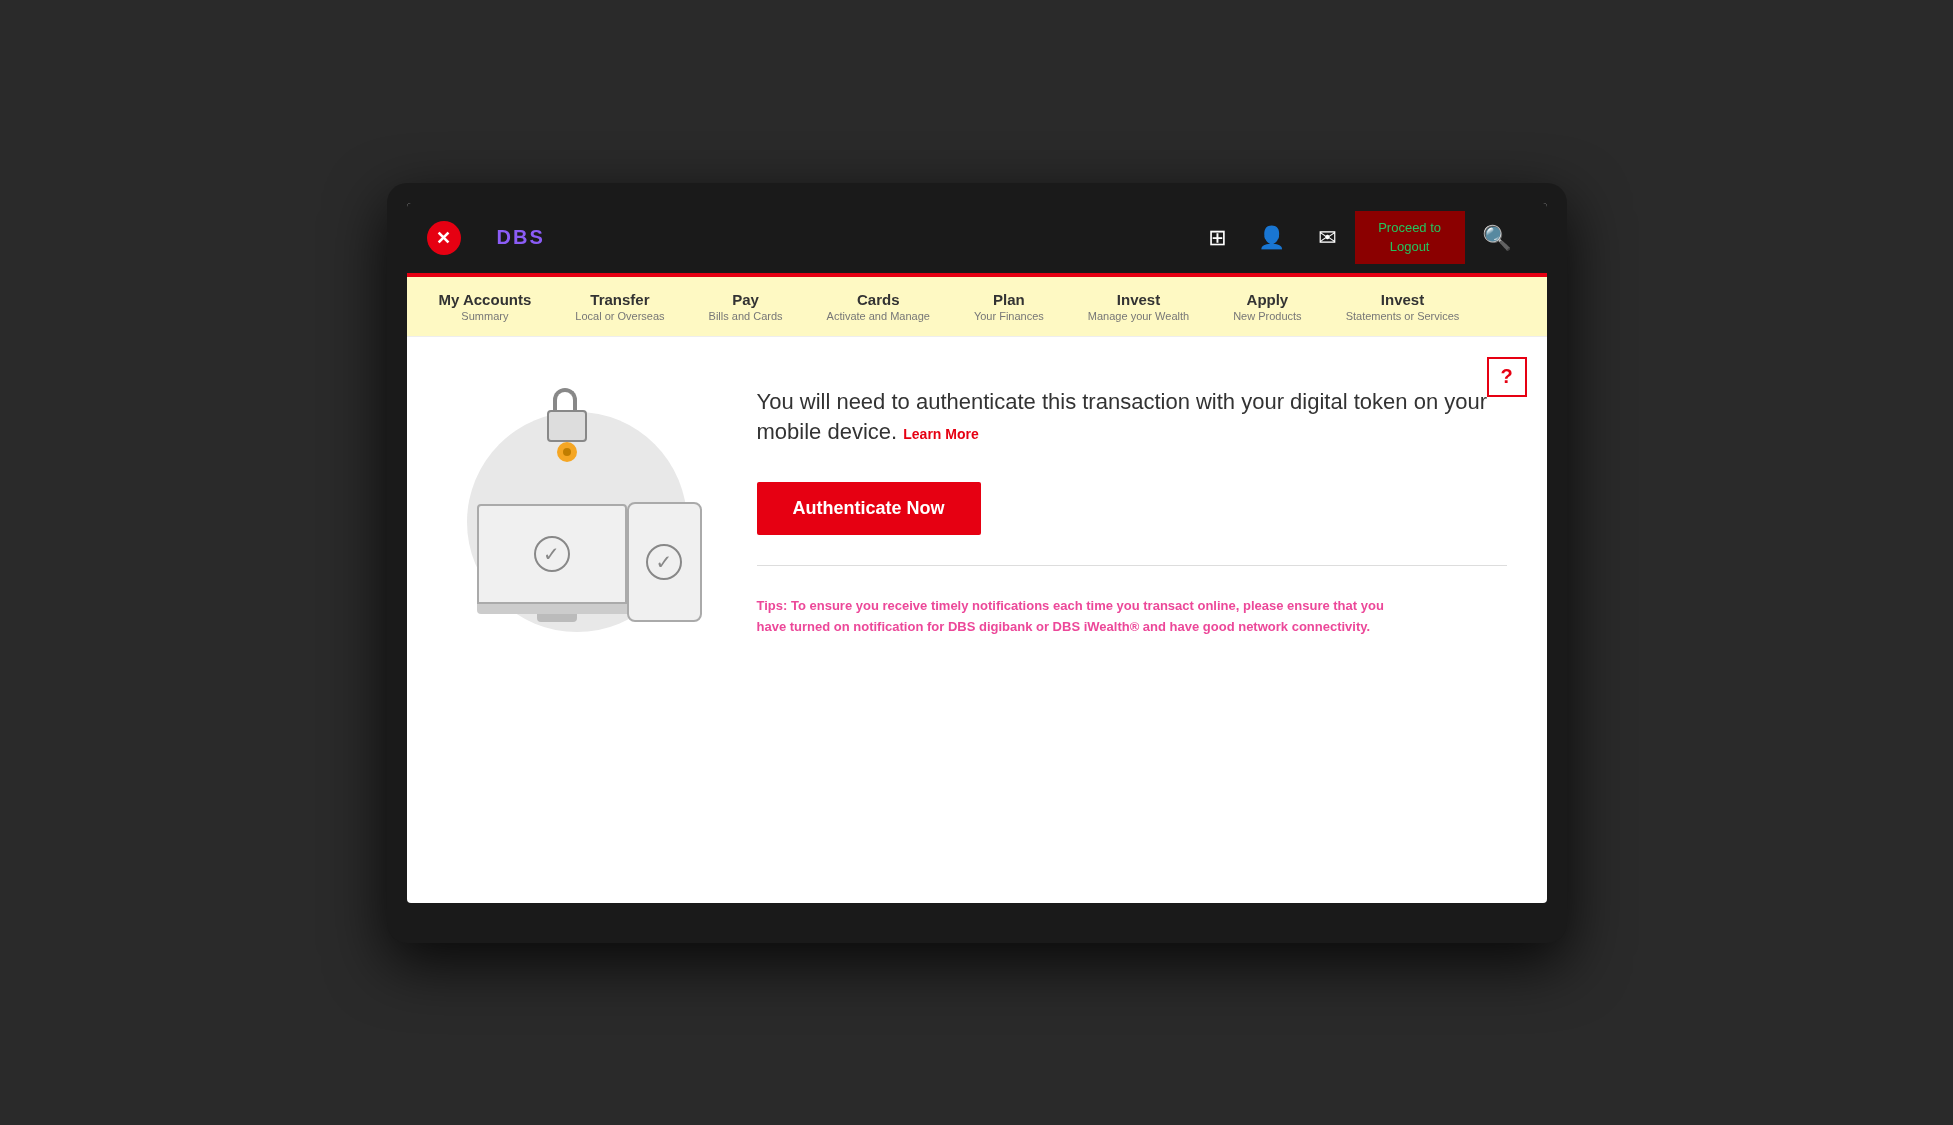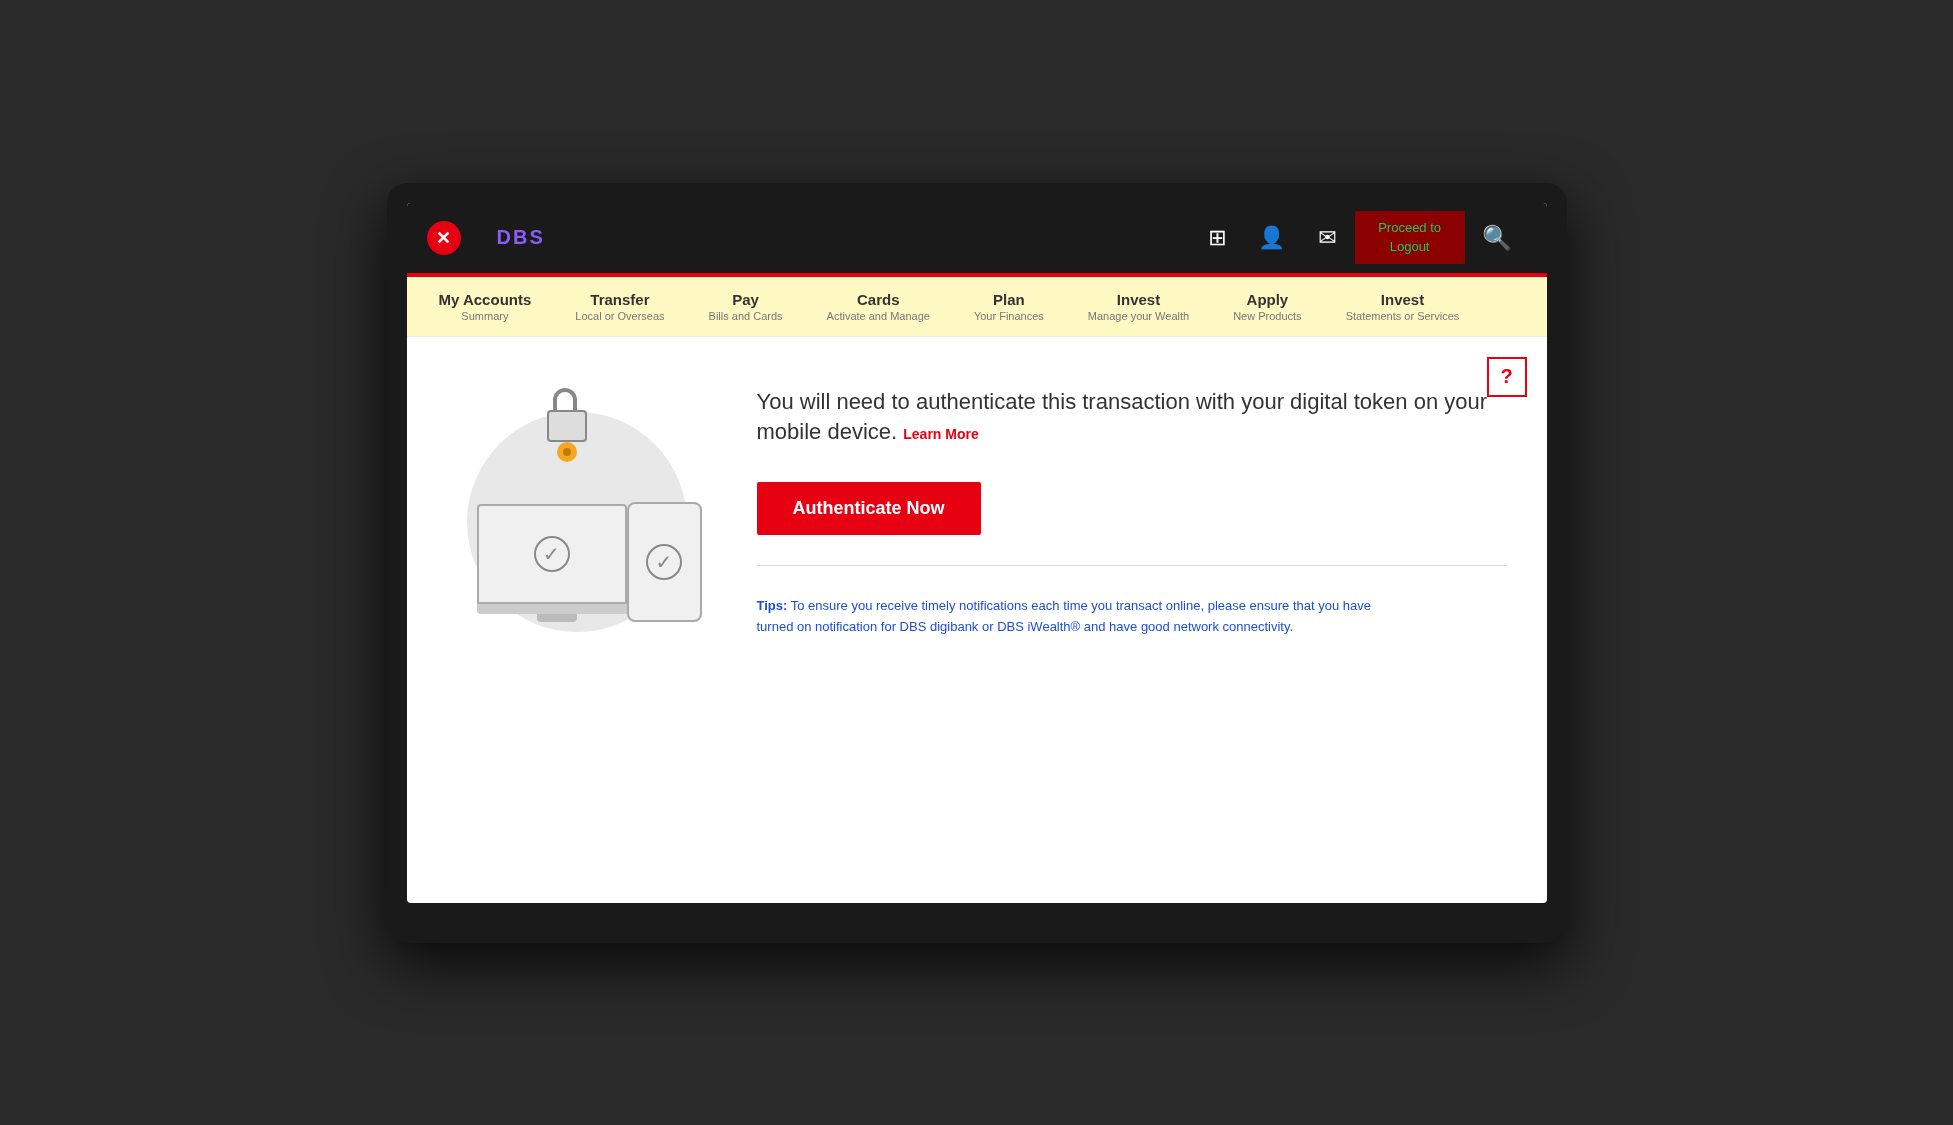--- a/index.html
+++ b/index.html
@@ -326,23 +326,24 @@
     }
 
     .divider {
       border: none;
       border-top: 1px solid #ddd;
       margin: 30px 0;
     }
 
     .tips-text {
       font-size: 13px;
-      color: #1d4ed8;
+      color: #ec4899;
       line-height: 1.6;
       max-width: 640px;
+      font-weight: bold;
     }
 
     
     .laptop-stand {
       width: 40px;
       height: 8px;
       background: #bbb;
       margin: 0 auto;
       border-radius: 0 0 4px 4px;
     }

